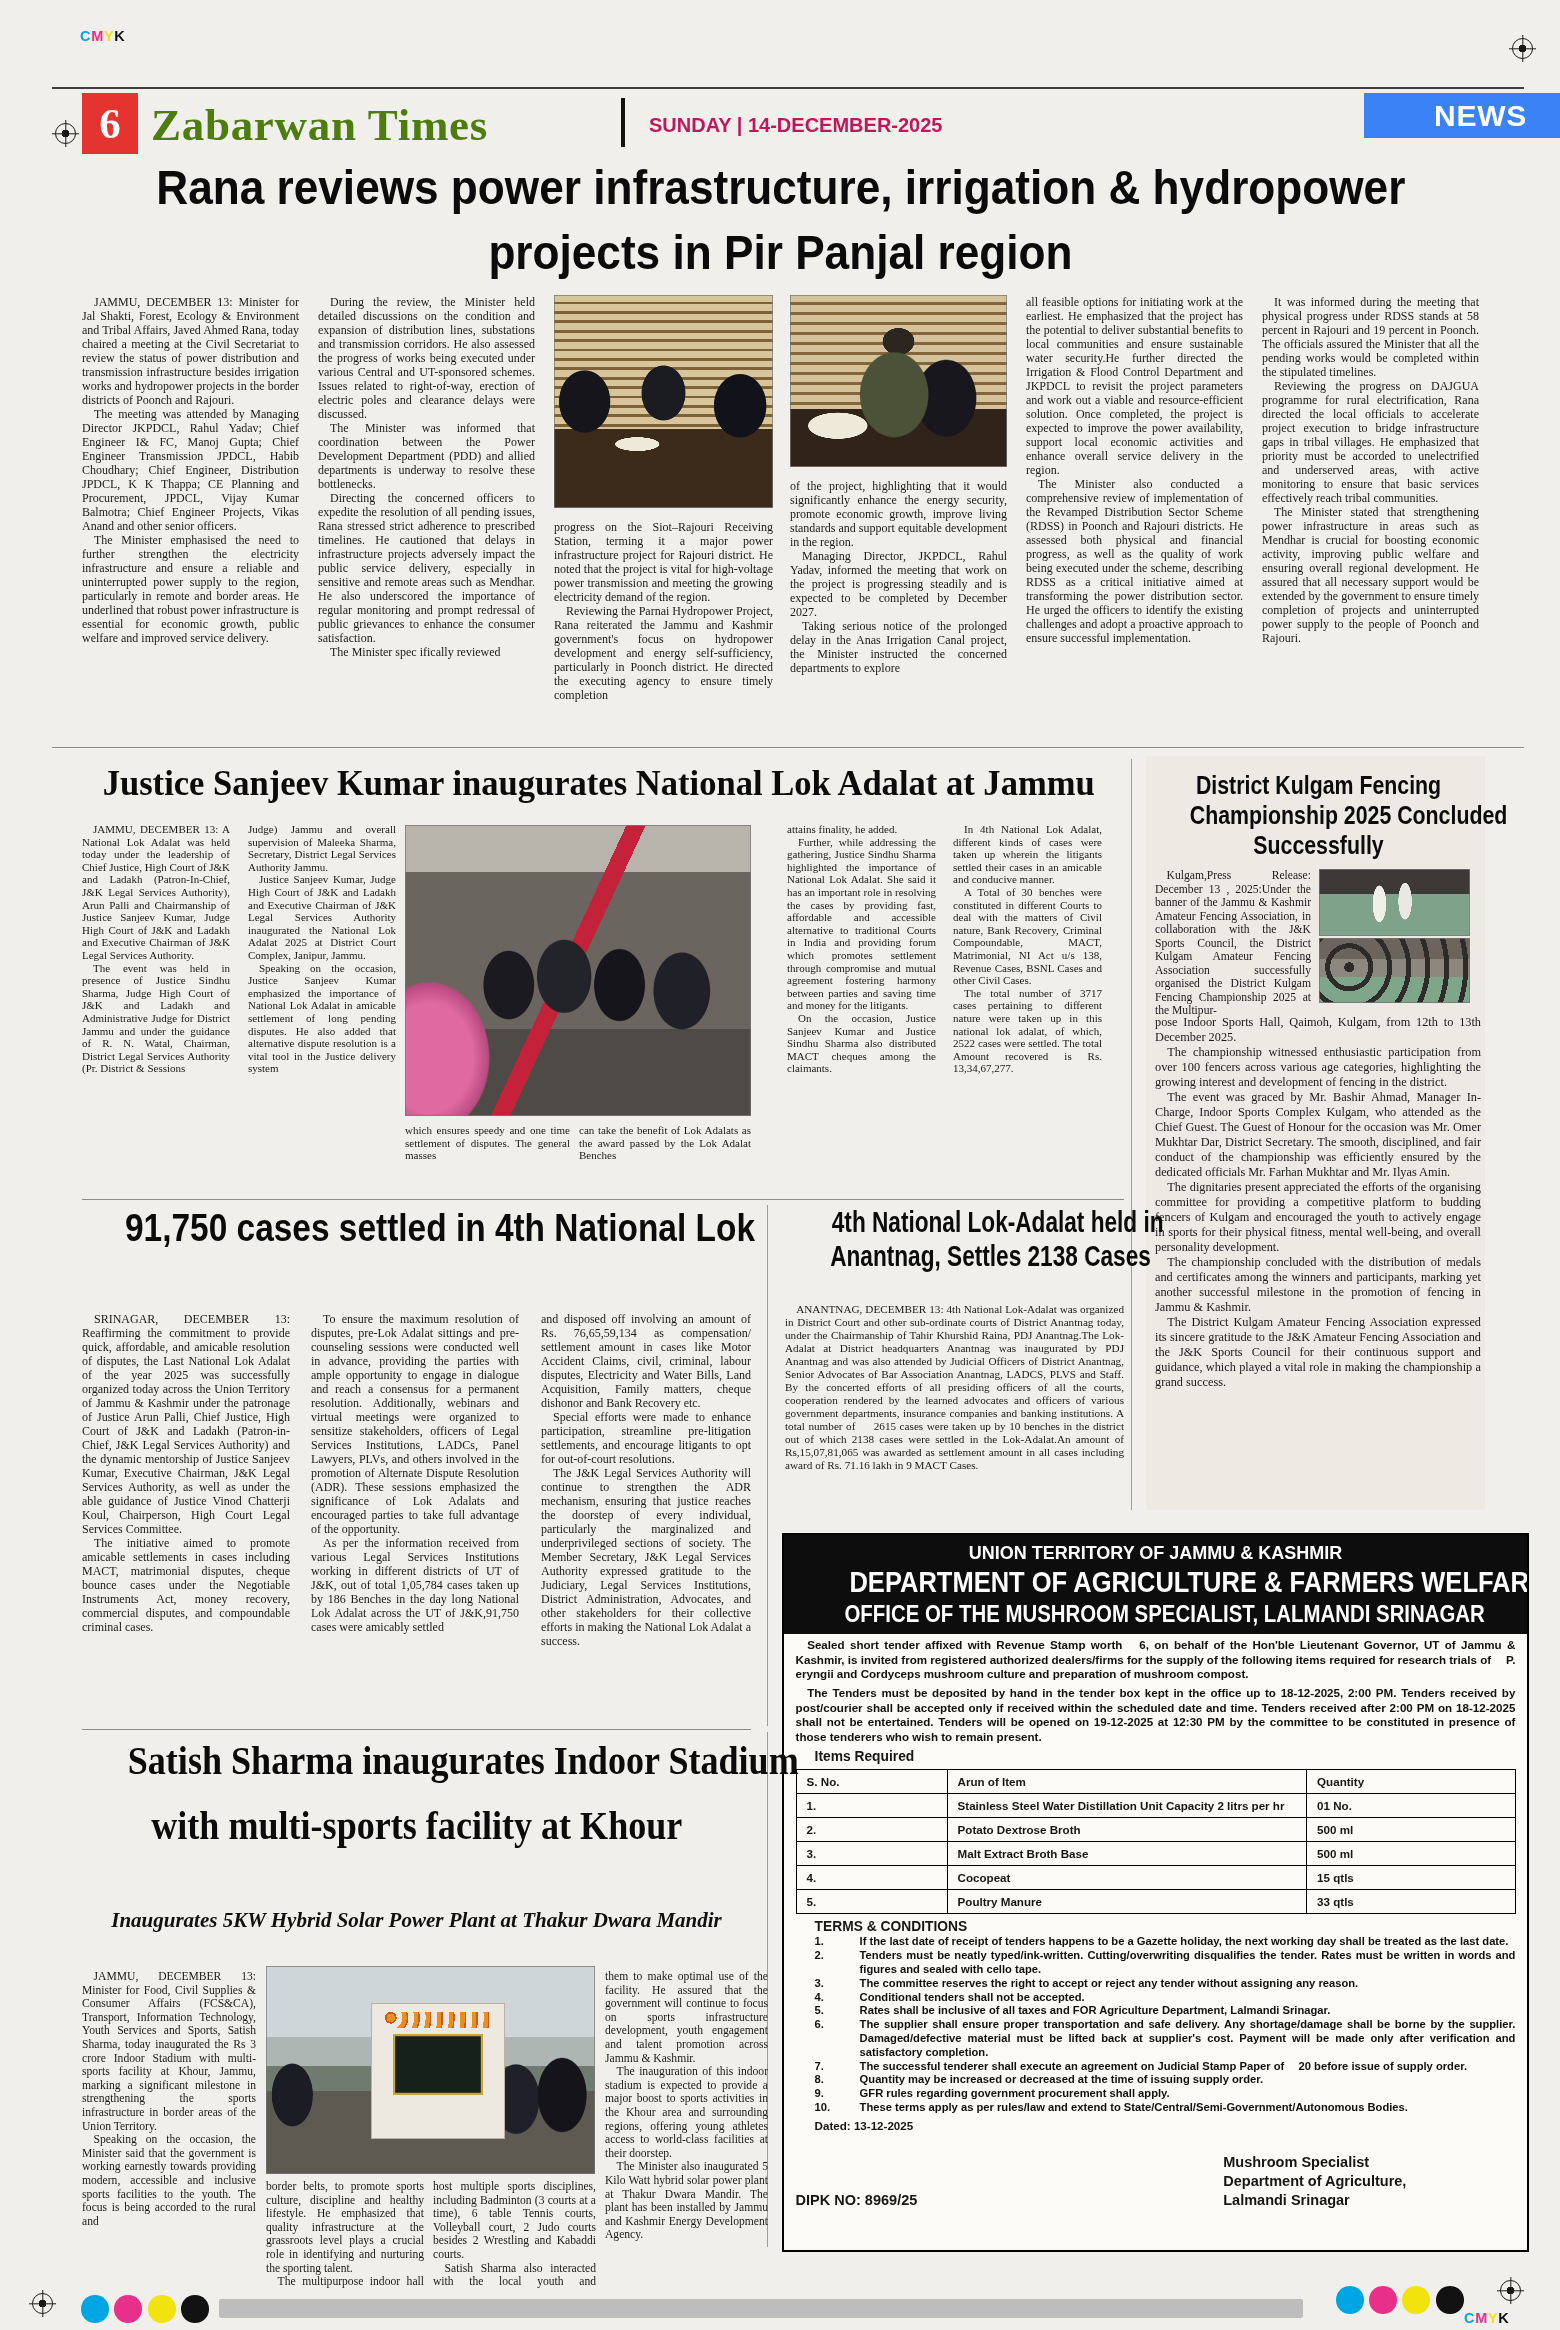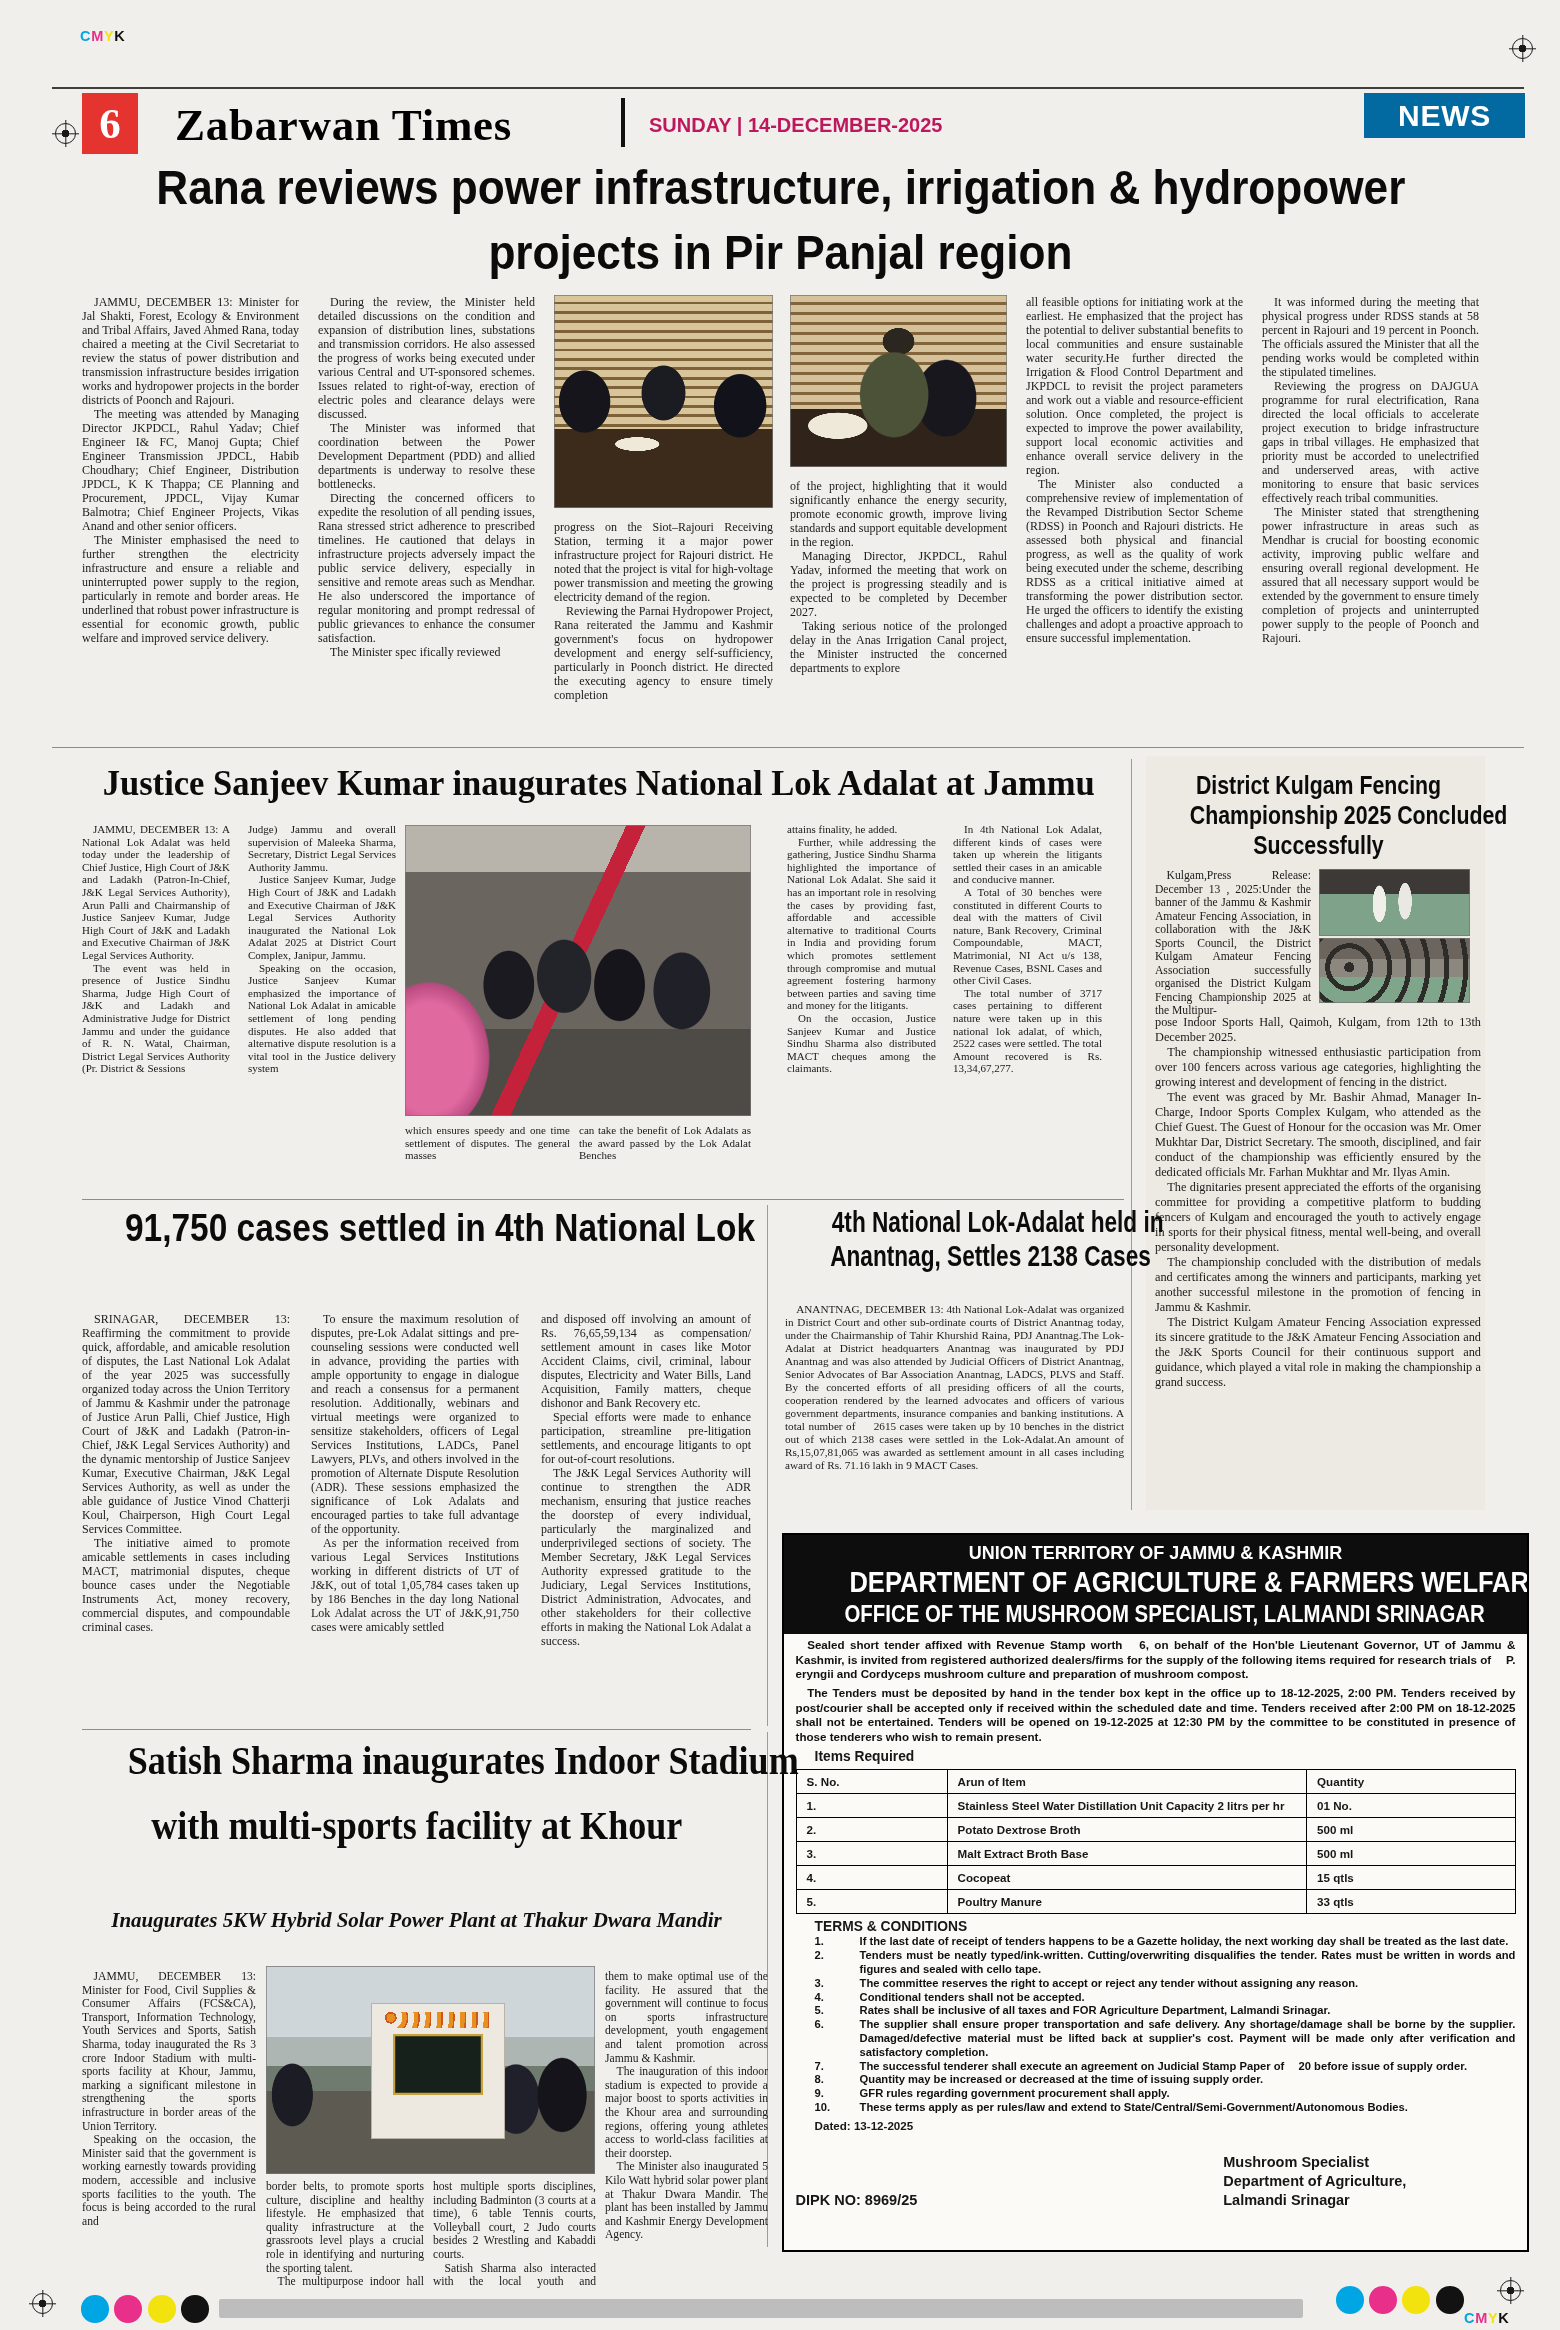--- a/index.html
+++ b/index.html
@@ -10,24 +10,24 @@
   .cmyk-letters{font:700 14.5px/14.5px "Liberation Sans",sans-serif;letter-spacing:0.7px;}
   .cl-c{color:#00a6e4}.cl-m{color:#e8308a}.cl-y{color:#f2e20e}.cl-k{color:#111}
   .reg{width:19px;height:19px;border:1.4px solid #1a1a1a;border-radius:50%;
        background:radial-gradient(circle,#1a1a1a 0 3.6px,transparent 4px);}
   .reg::before{content:"";position:absolute;left:50%;top:-4.3px;bottom:-4.3px;width:1.4px;background:#1a1a1a;transform:translateX(-50%);}
   .reg::after{content:"";position:absolute;top:50%;left:-4.3px;right:-4.3px;height:1.4px;background:#1a1a1a;transform:translateY(-50%);}
   .rule{background:#3f3e3c;}
   .vrule{background:#9b9b9b;width:1.4px;}
   .pagenum{background:#e5332f;color:#fff;display:flex;align-items:center;justify-content:center;
            font:700 43px/43px "Liberation Serif",serif;}
-  .masthead{font:700 45px/48px "Liberation Serif",serif;color:#000000;letter-spacing:0.7px;margin-left:24px;}
+  .masthead{font:700 45px/48px "Liberation Serif",serif;color:#4d7c0f;letter-spacing:0.7px;}
   .dateline{font:700 20px/23px "Liberation Sans",sans-serif;color:#be185d;}
-  .newsbox{background:#0369a1;color:#fff;display:flex;align-items:center;justify-content:center;
-           font:700 30px/30px "Liberation Sans",sans-serif;letter-spacing:0.7px;}
+  .newsbox{background:#3b82f6;color:#fff;display:flex;align-items:center;justify-content:center;
+           font:700 30px/30px "Liberation Sans",sans-serif;letter-spacing:0.7px;padding-left:36px;}
   
   .hl-sans{font-family:"Liberation Sans",sans-serif;font-weight:700;color:#0b0b0b;text-align:center;white-space:nowrap;}
   .hl-serif{font-family:"Liberation Serif",serif;font-weight:700;color:#0b0b0b;text-align:center;white-space:nowrap;}
   .sx{display:inline-block;transform-origin:50% 50%;}
   .s96{transform:scaleX(.96)}.s92{transform:scaleX(.92)}
   .s88{transform:scaleX(.88)}.s85{transform:scaleX(.85)}.s82{transform:scaleX(.82)}.s78{transform:scaleX(.78)}
   
   .col{position:absolute;overflow:hidden;text-align:justify;white-space:pre-line;color:#1a1a1a;}
   .a1col{font:12px/14px "Liberation Serif",serif;}
   .a2col{font:11px/12.6px "Liberation Serif",serif;}

